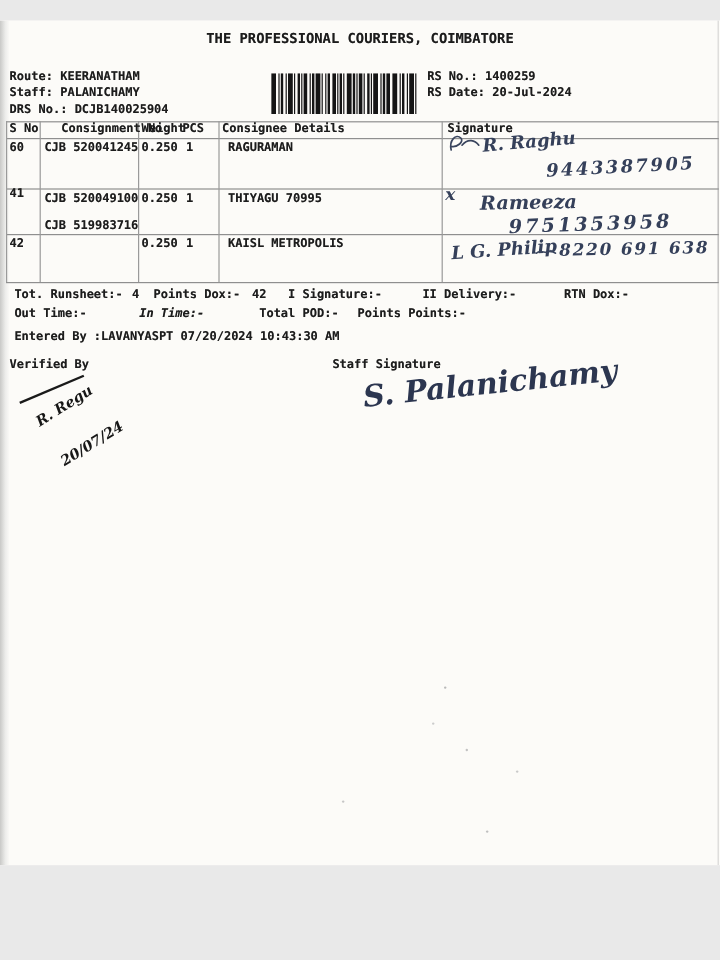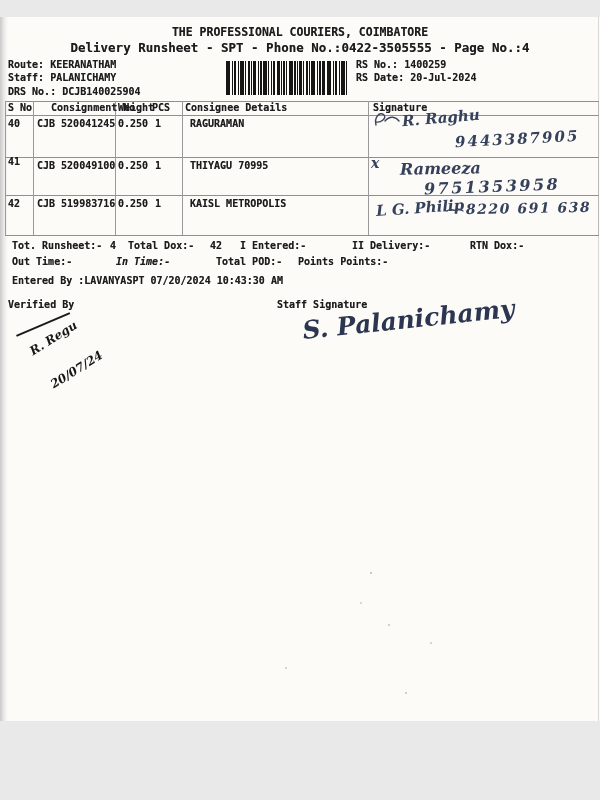--- a/index.html
+++ b/index.html
@@ -54,21 +54,20 @@
 <body>
 
 <div class="page">
 
   <div class="edge-shadow"></div>
   <div class="right-edge"></div>
   <div class="bottom-bar"></div>
   <div class="noise"></div>
 
   <div class="abs mono f11 center" style="top:8px;">THE PROFESSIONAL COURIERS, COIMBATORE</div>
-  <div class="abs mono f12 center" style="top:23px;">Delivery Runsheet - SPT - Phone No.:0422-3505555 - Page No.:4</div>
 
   <div class="abs mono f10" style="left:8px; top:42px;"><span>Route:</span> <span>KEERANATHAM</span></div>
   <div class="abs mono f10" style="left:8px; top:55px;"><span>Staff:</span> <span>PALANICHAMY</span></div>
   <div class="abs mono f10" style="left:8px; top:69px;"><span>DRS No.:</span> <span>DCJB140025904</span></div>
 
   <div class="abs" style="left:226px; top:44px;">
     <svg width="122" height="34" viewBox="0 0 122 34">
       <line x1="0" y1="17" x2="122" y2="17" stroke="#151515" stroke-width="34" stroke-dasharray="4 2 1 1 2 2 1 1 4 1 1 2 2 1 1 1 3 2 1 1 2 1 4 1 1 2 1 1 2 2 3 1 1 1 2 1 1 2 4 1 2 1 1 1 3 1 1 2 2 1 1 1 4 2 1 1 2 1 3 2"></line>
     </svg>
   </div>
@@ -92,38 +91,38 @@
     <div class="vline" style="left:593px;top:0; height:134px; opacity:.5;"></div>
 
     <div class="abs mono f10" style="left:3px;  top:1px;">S No</div>
     <div class="abs mono f10" style="left:46px; top:1px;">Consignment No</div>
     <div class="abs mono f10" style="left:113px;top:1px;">Weight</div>
     <div class="abs mono f10" style="left:147px;top:1px;">PCS</div>
     <div class="abs mono f10" style="left:180px;top:1px;">Consignee Details</div>
     <div class="abs mono f10" style="left:368px;top:1px;">Signature</div>
 
     <div>
-      <div class="abs mono f10" style="left:3px;  top:17px;">40</div>
+      <div class="abs mono f10" style="left:3px;  top:17px;">60</div>
       <div class="abs mono f10" style="left:32px; top:17px;">CJB 520041245</div>
       <div class="abs mono f10" style="left:113px;top:17px;">0.250</div>
       <div class="abs mono f10" style="left:150px;top:17px;">1</div>
       <div class="abs mono f10" style="left:185px;top:17px;">RAGURAMAN</div>
     </div>
 
     <div>
       <div class="abs mono f10" style="left:3px;  top:55px;">41</div>
       <div class="abs mono f10" style="left:32px; top:59px;">CJB 520049100</div>
       <div class="abs mono f10" style="left:113px;top:59px;">0.250</div>
       <div class="abs mono f10" style="left:150px;top:59px;">1</div>
       <div class="abs mono f10" style="left:185px;top:59px;">THIYAGU 70995</div>
     </div>
 
     <div>
       <div class="abs mono f10" style="left:3px;  top:97px;">42</div>
-      <div class="abs mono f10" style="left:32px; top:97px;">CJB 519983716</div>
+      <div class="abs mono f10" style="left:32px; top:82px;">CJB 519983716</div>
       <div class="abs mono f10" style="left:113px;top:97px;">0.250</div>
       <div class="abs mono f10" style="left:150px;top:97px;">1</div>
       <div class="abs mono f10" style="left:185px;top:97px;">KAISL METROPOLIS</div>
     </div>
   </div>
 
   <div class="abs">
     <svg class="abs" style="left:372px; top:92px;" width="30" height="22" viewBox="0 0 30 22">
       <path d="M4 16 C2 8, 8 2, 12 6 C15 9, 9 14, 4 13 M13 12 C18 6, 24 8, 27 12" stroke="#3a455e" stroke-width="1.4" fill="none" stroke-linecap="round"></path>
     </svg>
@@ -140,23 +139,23 @@
   <div class="abs">
     <div class="abs ink scrawl" style="left:376px; top:182px; font-size:15px; transform:rotate(-4deg);">L G. Philip</div>
     <svg class="abs" style="left:446px; top:188px;" width="18" height="10" viewBox="0 0 18 10">
       <path d="M1 6 C5 2, 9 8, 13 4 L17 6" stroke="#3a455e" stroke-width="1.3" fill="none" stroke-linecap="round"></path>
     </svg>
     <div class="abs ink scrawl" style="left:466px; top:183px; font-size:14px; letter-spacing:1.5px; transform:rotate(-1deg);">8220 691 638</div>
   </div>
 
   <div class="abs mono f10" style="left:12px;  top:223px;">Tot. Runsheet:-</div>
   <div class="abs mono f10" style="left:110px; top:223px;">4</div>
-  <div class="abs mono f10" style="left:128px; top:223px;">Total Dox:-</div>
+  <div class="abs mono f10" style="left:128px; top:223px;">Points Dox:-</div>
   <div class="abs mono f10" style="left:210px; top:223px;">42</div>
-  <div class="abs mono f10" style="left:240px; top:223px;">I Entered:-</div>
+  <div class="abs mono f10" style="left:240px; top:223px;">I Signature:-</div>
   <div class="abs mono f10" style="left:352px; top:223px;">II Delivery:-</div>
   <div class="abs mono f10" style="left:470px; top:223px;">RTN Dox:-</div>
 
   <div class="abs mono f10" style="left:12px;  top:239px;">Out Time:-</div>
   <div class="abs mono f10" style="left:116px; top:239px;font-style:italic;">In Time:-</div>
   <div class="abs mono f10" style="left:216px; top:239px;">Total POD:-</div>
   <div class="abs mono f10" style="left:298px; top:239px;">Points Points:-</div>
 
   <div class="abs mono f10" style="left:12px;  top:258px;">Entered By :LAVANYASPT 07/20/2024 10:43:30 AM</div>
 

